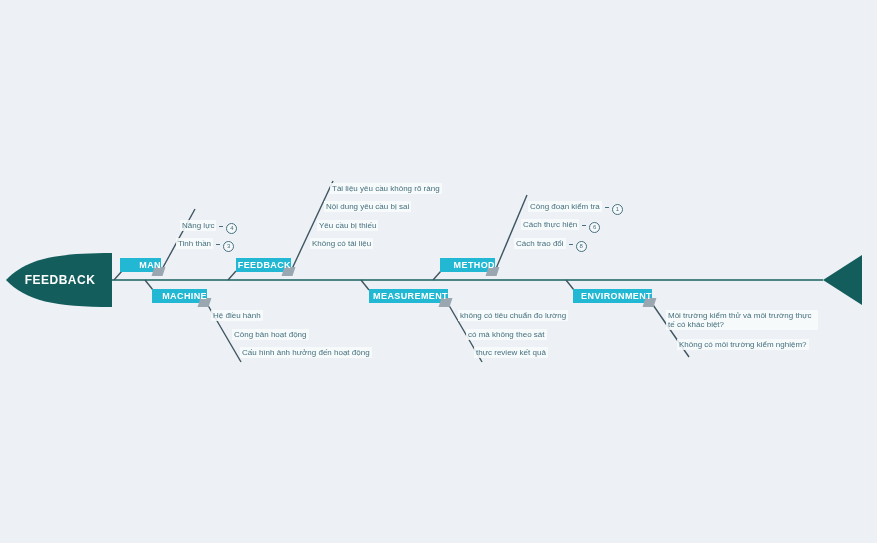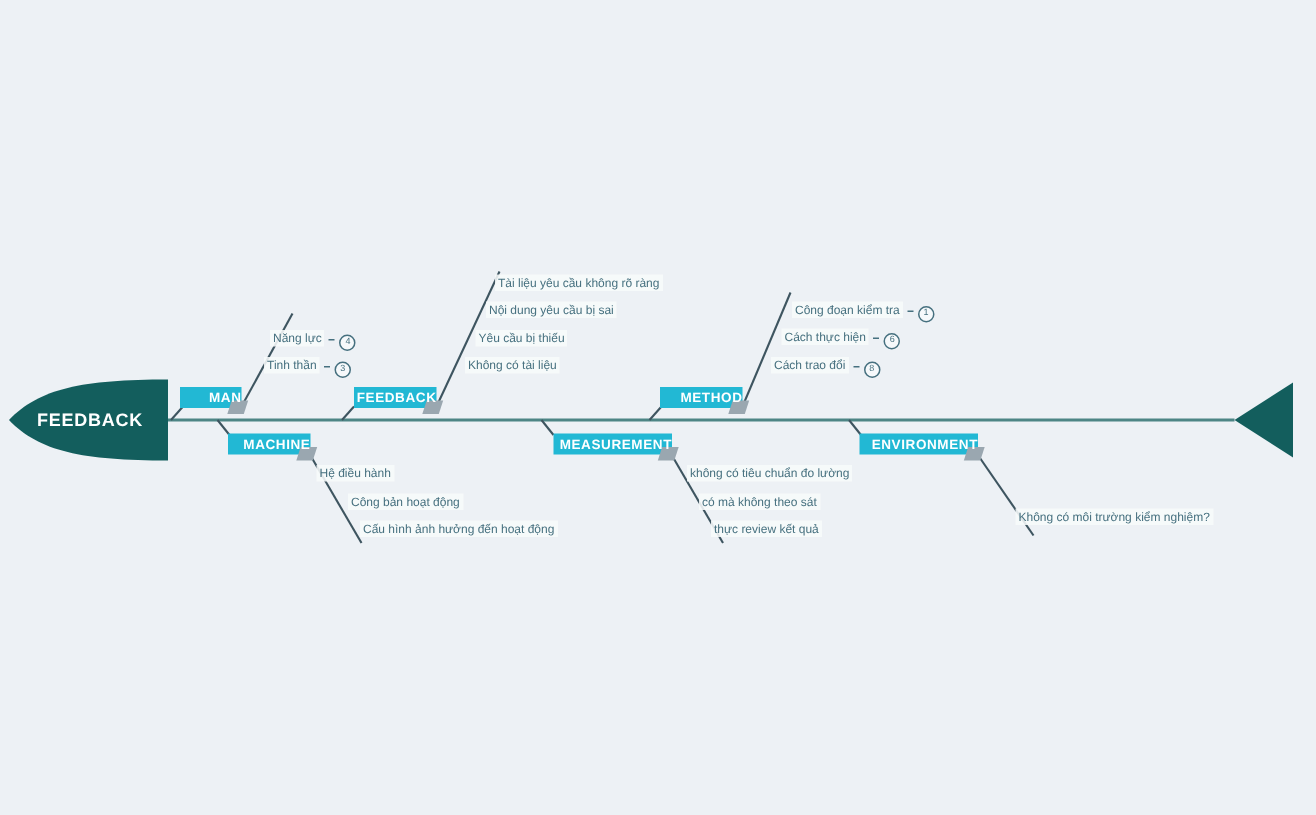--- a/index.html
+++ b/index.html
@@ -137,17 +137,20 @@
   <div class="cause" style="left:458px;top:310px">
     <span class="txt">không có tiêu chuẩn đo lường</span>
   </div>
   <div class="cause" style="left:466px;top:329px">
     <span class="txt">có mà không theo sát</span>
   </div>
   <div class="cause" style="left:474px;top:347px">
     <span class="txt">thực review kết quả</span>
   </div>
 
+  <div class="cause wide" style="left:666px;top:310px">
+    <span class="txt">Môi trường kiểm thử và môi trường thực tế có khác biệt?</span>
+  </div>
   <div class="cause" style="left:677px;top:339px">
     <span class="txt">Không có môi trường kiểm nghiệm?</span>
   </div>
 
 </div>
 
 </body></html>

